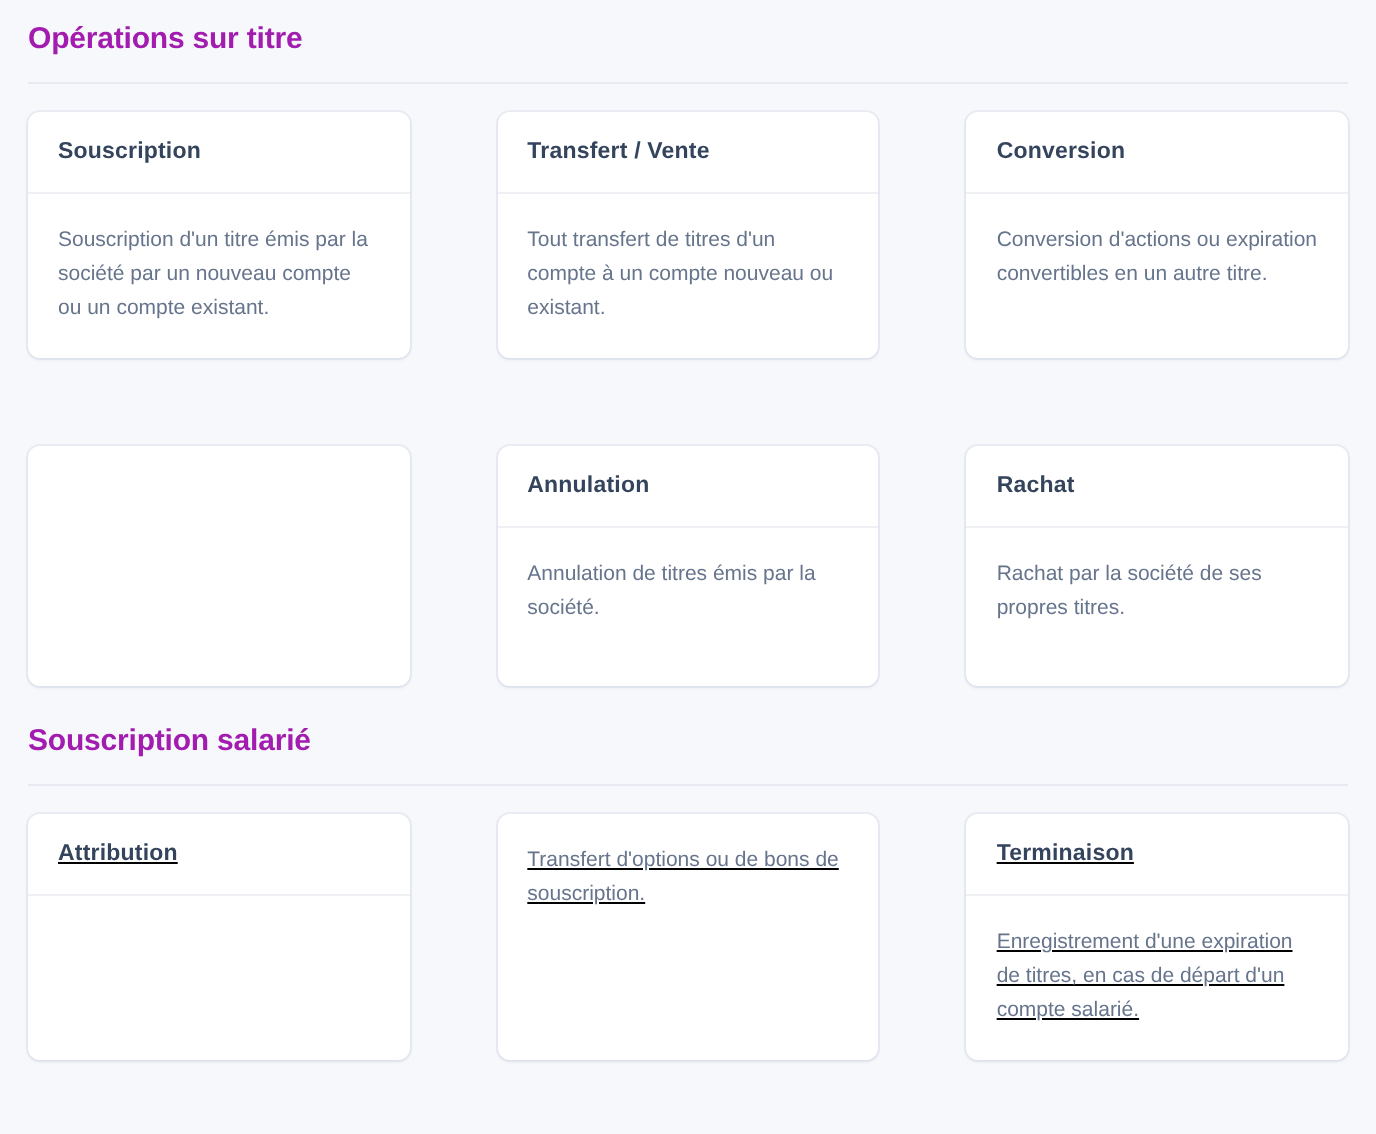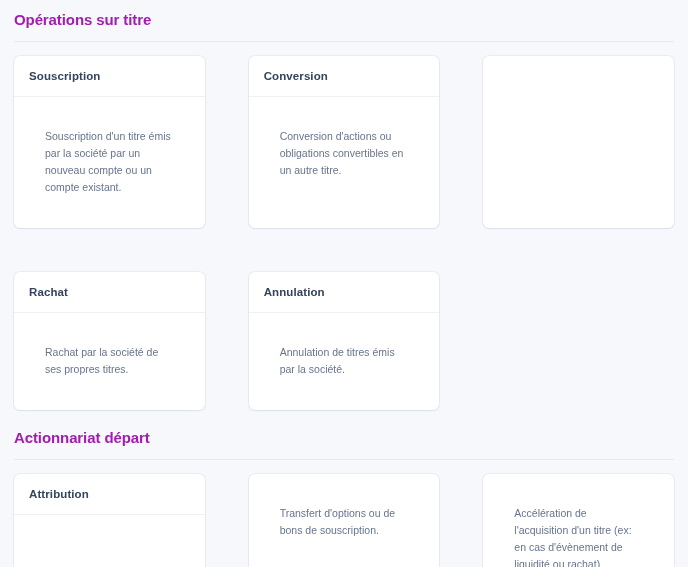--- a/index.html
+++ b/index.html
@@ -88,25 +88,25 @@
   .card-body {
     padding: 15px 15px 16px 15px;
     flex: 1 1 auto;
   }
 
   .card-desc {
     font-size: 10.5px;
     font-weight: 400;
     color: #66748c;
     line-height: 17px;
-    margin: 16px;
+    margin: 0;
   }
 
   
-  .section--employee .card-grid .card { min-height: 112px; }
+  .section--employee .card-grid .card { min-height: 112px; text-decoration: underline; }
 </style>
 </head>
 <body>
 
 <div class="page">
 
   <section class="section section--operations">
     <div class="section-head">
       <h2 class="section-title">Opérations sur titre</h2>
       <div class="section-rule"></div>
@@ -116,74 +116,90 @@
 
       <div class="card">
         <div class="card-header">
           <h3 class="card-title">Souscription</h3>
         </div>
         <div class="card-body">
           <p class="card-desc">Souscription d'un titre émis par la société par un nouveau compte ou un compte existant.</p>
         </div>
       </div>
 
+      <div class="card">
+        <div class="card-header">
+          <h3 class="card-title">Transfert / Vente</h3>
+        </div>
+        <div class="card-body">
+          <p class="card-desc">Tout transfert de titres d'un compte à un compte nouveau ou existant.</p>
+        </div>
+      </div>
 
       <div class="card">
         <div class="card-header">
           <h3 class="card-title">Conversion</h3>
         </div>
         <div class="card-body">
-          <p class="card-desc">Conversion d'actions ou obligations convertibles en un autre titre.</p>
-        </div>
-      </div>
-
-      <div class="card">
+          <p class="card-desc">Conversion d'actions ou expiration convertibles en un autre titre.</p>
+        </div>
+      </div>
+
+      <div class="card">
+      </div>
+
+      <div class="card">
+        <div class="card-header">
+          <h3 class="card-title">Annulation</h3>
+        </div>
+        <div class="card-body">
+          <p class="card-desc">Annulation de titres émis par la société.</p>
+        </div>
       </div>
 
       <div class="card">
         <div class="card-header">
           <h3 class="card-title">Rachat</h3>
         </div>
         <div class="card-body">
           <p class="card-desc">Rachat par la société de ses propres titres.</p>
-        </div>
-      </div>
-
-      <div class="card">
-        <div class="card-header">
-          <h3 class="card-title">Annulation</h3>
-        </div>
-        <div class="card-body">
-          <p class="card-desc">Annulation de titres émis par la société.</p>
         </div>
       </div>
 
     </div>
   </section>
 
   <section class="section section--employee">
     <div class="section-head">
-      <h2 class="section-title">Actionnariat départ</h2>
+      <h2 class="section-title">Souscription salarié</h2>
       <div class="section-rule"></div>
     </div>
 
     <div class="card-grid">
 
       <div class="card">
         <div class="card-header">
           <h3 class="card-title">Attribution</h3>
         </div>
       </div>
 
       <div class="card">
         <div class="card-body">
           <p class="card-desc">Transfert d'options ou de bons de souscription.</p>
         </div>
       </div>
 
+      <div class="card">
+        <div class="card-header">
+          <h3 class="card-title">Terminaison</h3>
+        </div>
+        <div class="card-body">
+          <p class="card-desc">Enregistrement d'une expiration de titres, en cas de départ d'un compte salarié.</p>
+        </div>
+      </div>
 
       <div class="card">
         <div class="card-body">
           <p class="card-desc">Accélération de l'acquisition d'un titre (ex: en cas d'évènement de liquidité ou rachat)</p>
         </div>
       </div>
 
       <div class="card">
         <div class="card-header">
           <h3 class="card-title">Suspension</h3>

